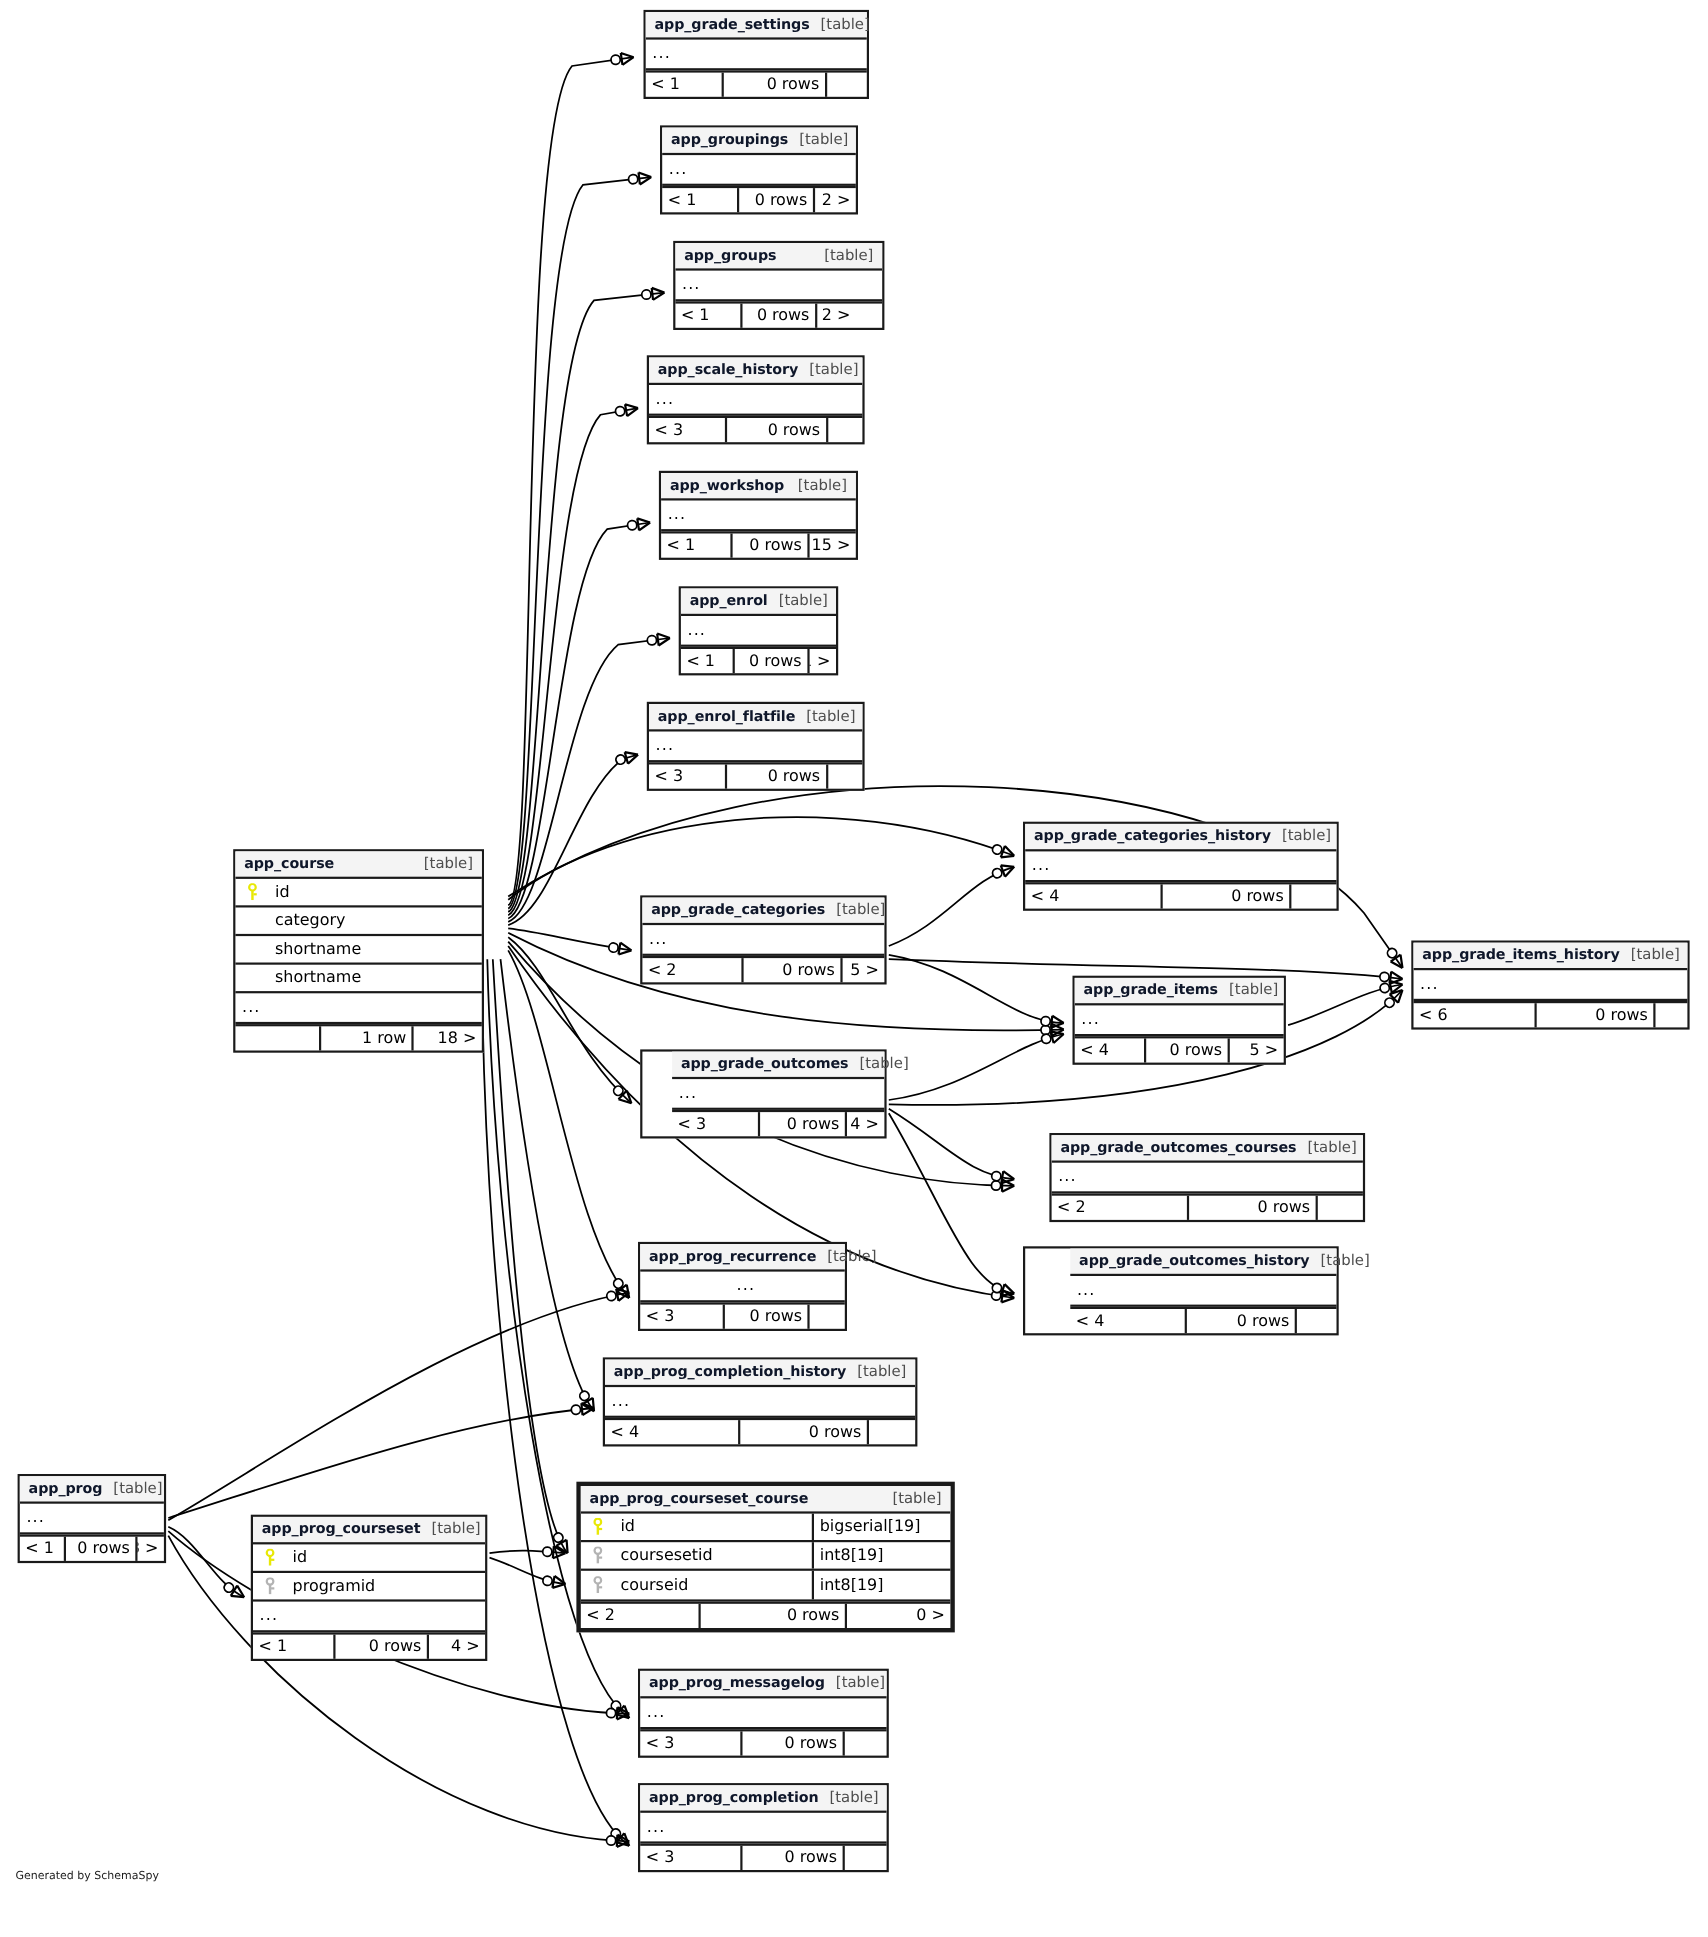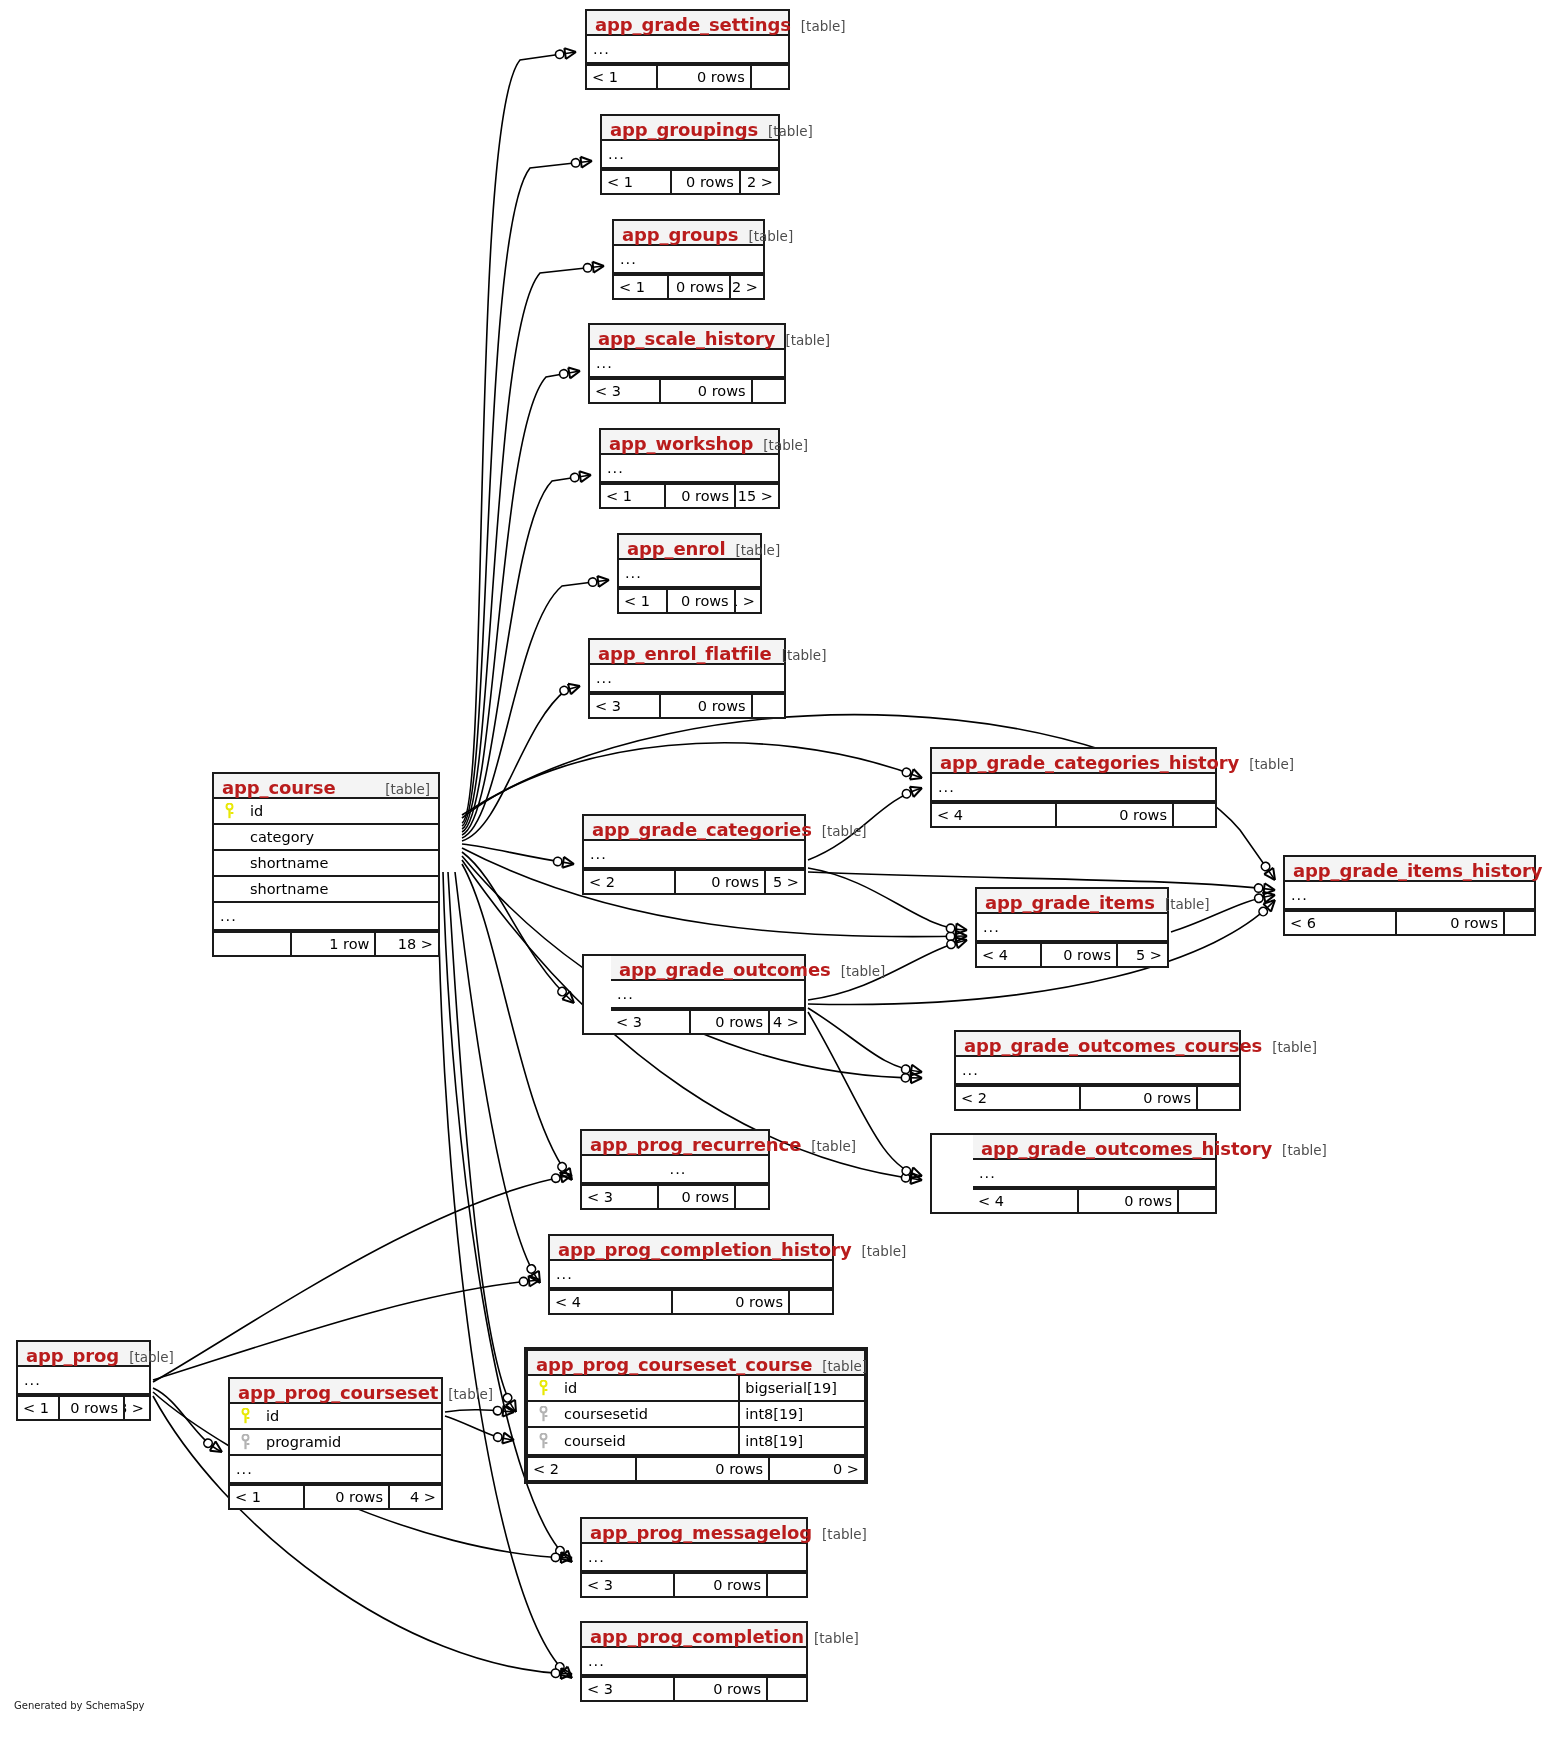--- a/index.html
+++ b/index.html
@@ -40,22 +40,22 @@
     justify-content: space-between;
     background: #f4f4f4;
     border-bottom: 2px solid #1a1a1a;
     padding: 3px 8px 4px 8px;
     height: 25px;
     box-sizing: border-box;
     white-space: nowrap;
   }
   .tbl-name {
     font-weight: bold;
-    font-size: 18px;
-    color: #b91c1c;
+    font-size: 13px;
+    color: #0f172a;
     letter-spacing: -0.1px;
   }
   .tbl-kind {
     font-size: 13.5px;
     color: #4d4d4d;
     padding-left: 10px;
   }
   .tbl-rows {
     border-bottom: 2px solid #1a1a1a;
   }
@@ -400,21 +400,21 @@
           <div class="col-row">
             <span class="col-ellipsis">...</span>
           </div>
         </div>
         <div class="tbl-footer">
           <span class="foot-cell foot-left" style="width: 70.4px;">&lt; 1</span>
           <span class="foot-cell foot-right" style="width: 68.4444px;">0 rows</span>
           <span class="foot-cell foot-right" style="width: 37.1556px;">2 &gt;</span>
         </div>
       </div>
-      <div class="table-node" style="left: 612px; top: 219px; width: 153px;">
+      <div class="table-node" style="left: 612px; top: 219px; width: 192px;">
         <div class="tbl-header">
           <span class="tbl-name">app_groups</span>
           <span class="tbl-kind">[table]</span>
         </div>
         <div class="tbl-rows">
           <div class="col-row">
             <span class="col-ellipsis">...</span>
           </div>
         </div>
         <div class="tbl-footer">

